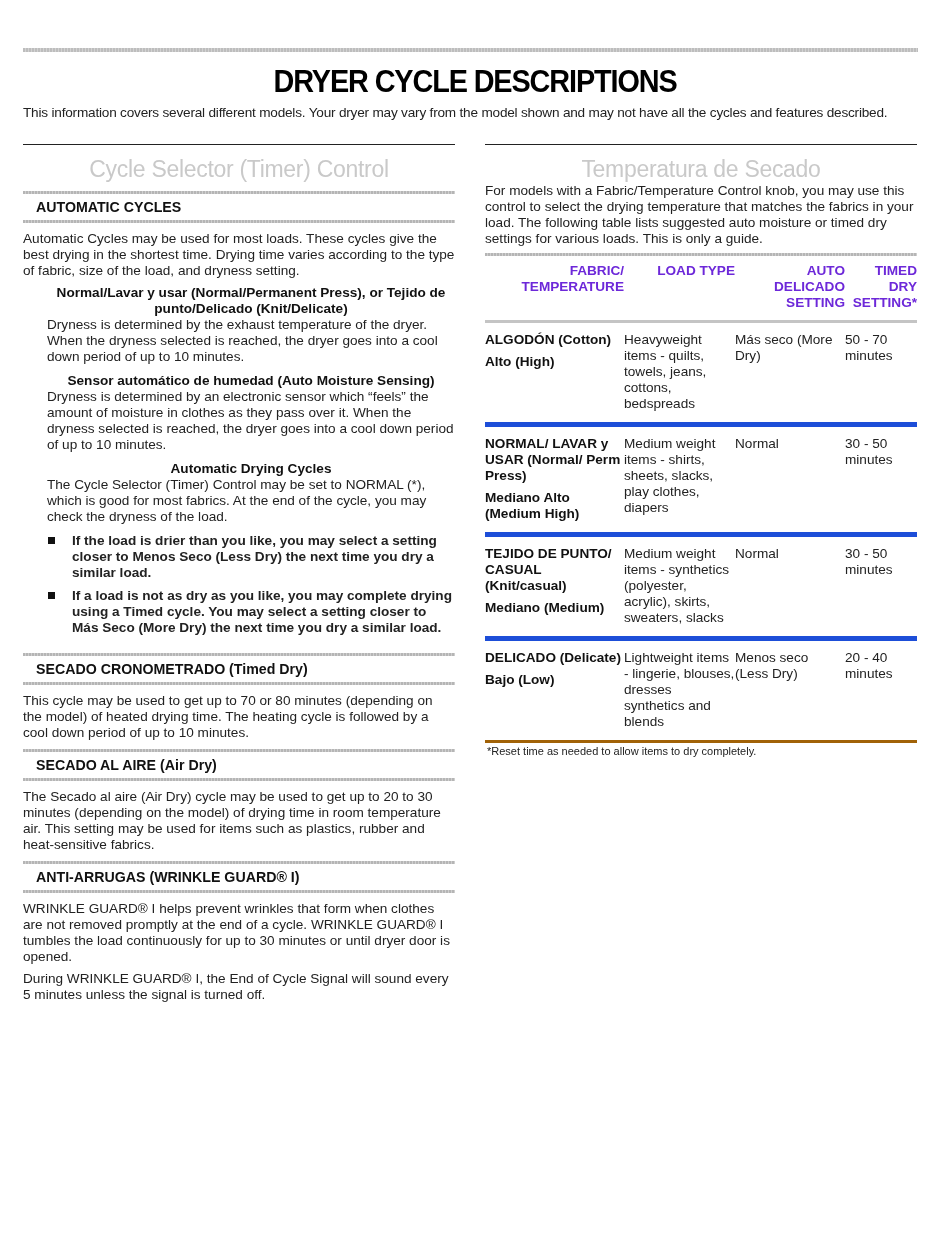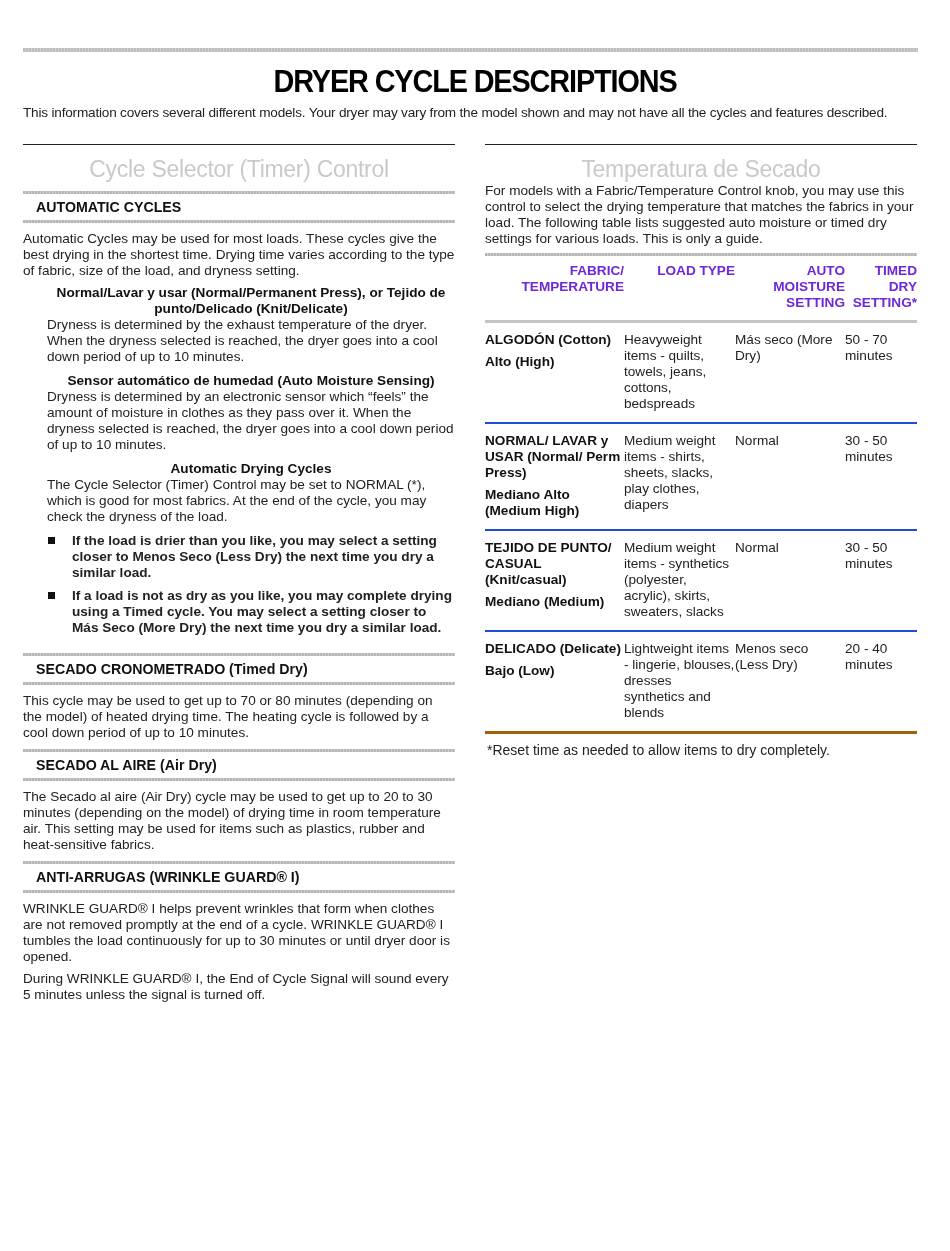--- a/index.html
+++ b/index.html
@@ -32,25 +32,25 @@
   .gap10 { height: 10px; }
   ul.bullets { list-style: none; padding: 0; margin: 0 0 0 24px; }
   ul.bullets li { position: relative; padding-left: 25px; font-size: 13.6px; line-height: 16px; color: #222; margin-bottom: 7px; font-weight: bold; }
   ul.bullets li .sq { position: absolute; left: 1px; top: 4px; width: 7px; height: 7px; background: #111; }
   table.fab { width: 100%; border-collapse: collapse; font-size: 13.6px; line-height: 16px; }
   table.fab th { text-align: right; font-weight: bold; vertical-align: top; padding: 7px 0 9px 0; color: #6d28d9; margin-left: 42px; }
   table.fab td { vertical-align: top; padding: 9px 0 10px 0; color: #222; }
   table.fab td.fabric { font-weight: bold; color: #111; }
   .c1 { width: 139px; } .c2 { width: 111px; } .c3 { width: 110px; }
   tr.hdr-row { border-bottom: 3px solid #c4c4c4; }
-  tr.body-row { border-bottom: 2px solid #1d4ed8; }
+  tr.body-row { border-bottom: 5px solid #1d4ed8; }
   tr.body-row.last { border-bottom: 3px solid #a16207; }
   .fab-name { display: block; }
   .fab-temp { display: block; margin-top: 6px; }
-  .footnote { font-size: 14px; line-height: 16px; color: #222; padding: 8px 0 0 2px; }
+  .footnote { font-size: 11px; line-height: 16px; color: #222; padding: 0 0 0 2px; }
 </style>
 </head>
 <body>
 
 <div class="topbar"></div>
 <div class="title">DRYER CYCLE DESCRIPTIONS</div>
 <div class="intro">This information covers several different models. Your dryer may vary from the model shown and may not have all the cycles and features described.</div>
 
 <div class="col col-left">
   <div class="rule-dark"></div>
@@ -108,21 +108,21 @@
     <div>Temperatura de Secado</div>
   </div>
   <p class="para">For models with a Fabric/Temperature Control knob, you may use this control to select the drying temperature that matches the fabrics in your load. The following table lists suggested auto moisture or timed dry settings for various loads. This is only a guide.</p>
   <div class="gap6"></div>
   <div class="rule-gray"></div>
   <table class="fab">
     <tbody>
         <tr class="hdr-row">
       <th class="c1">FABRIC/ TEMPERATURE</th>
       <th class="c2">LOAD TYPE</th>
-      <th class="c3">AUTO MOISTURE SETTING</th>
+      <th class="c3">AUTO DELICADO SETTING</th>
       <th>TIMED DRY SETTING*</th>
     </tr>
     <tr class="body-row">
       <td class="fabric">
         <span class="fab-name">ALGODÓN (Cotton)</span>
         <span class="fab-temp">Alto (High)</span>
       </td>
       <td>Heavyweight items - quilts, towels, jeans, cottons, bedspreads</td>
       <td>Más seco (More Dry)</td>
       <td>50 - 70 minutes</td>

